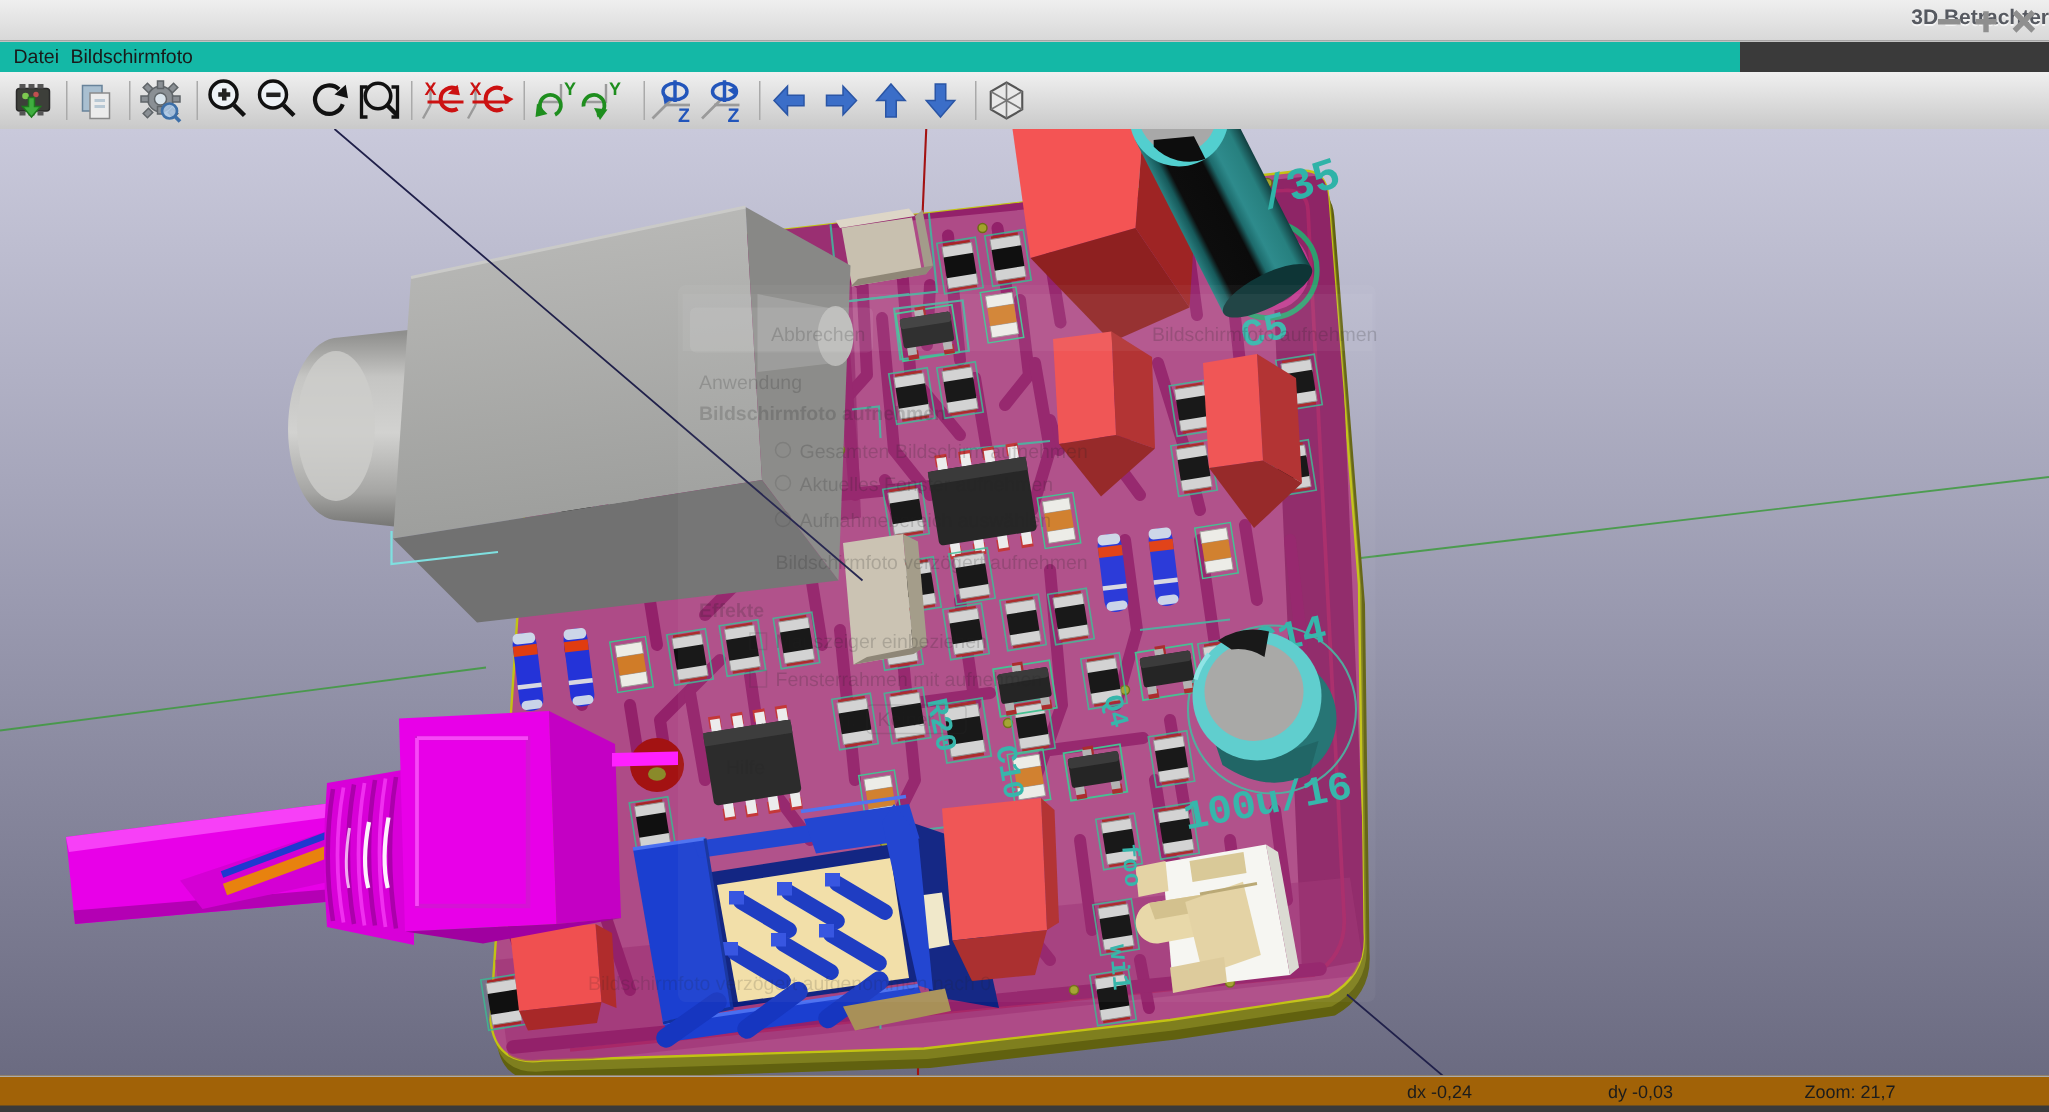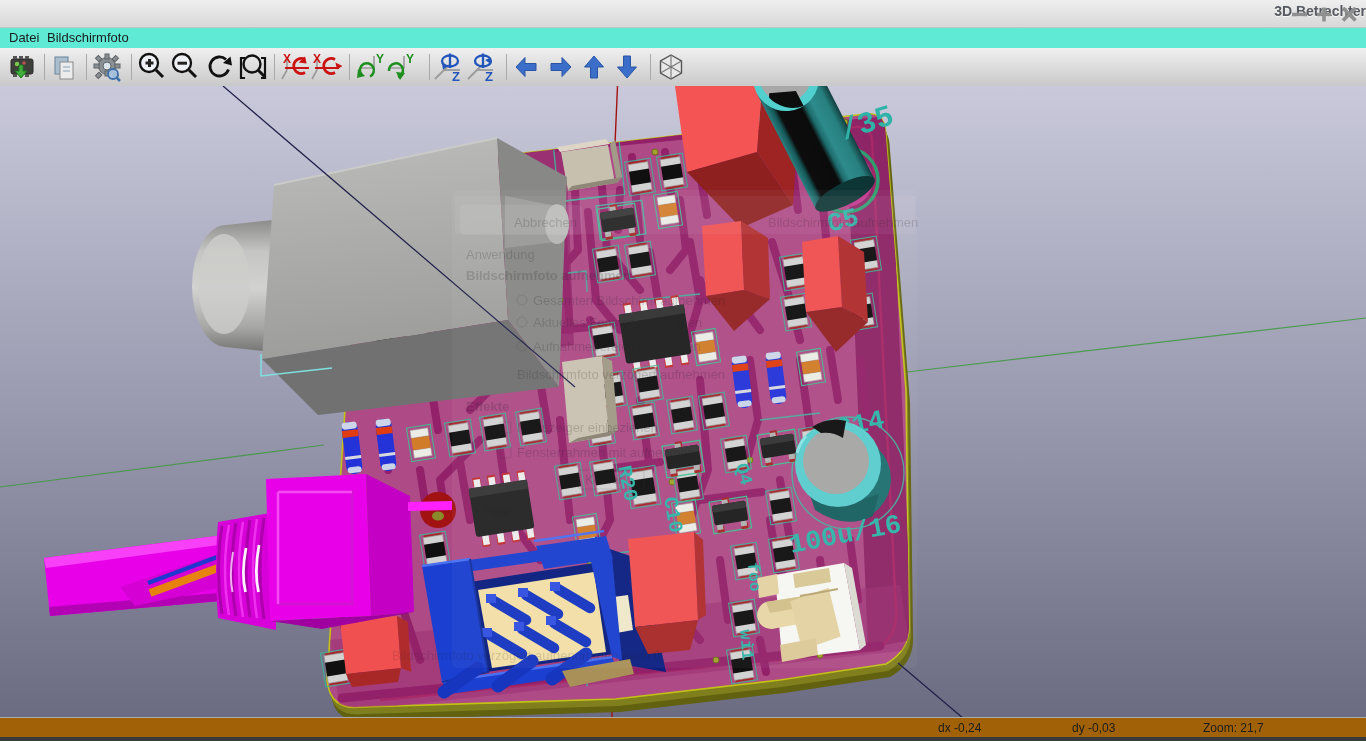--- a/index.html
+++ b/index.html
@@ -1,20 +1,20 @@
 <!DOCTYPE html>
 <html><head><meta charset="utf-8"><style>
 html,body{margin:0;padding:0;width:1366px;height:741px;overflow:hidden;
 font-family:"Liberation Sans",sans-serif;background:#3a3a3a;}
 #win{position:absolute;left:0;top:0;width:1366px;height:741px;}
 #titlebar{position:absolute;left:0;top:0;width:1366px;height:27px;
 background:linear-gradient(#efefef,#d8d8d8);border-bottom:1px solid #c2c2c2;}
 #title{position:absolute;left:0;right:0;top:3px;text-align:right;
 font-size:14px;font-weight:bold;color:#565960;text-shadow:0 1px 0 #f5f5f5;}
-#menubar{position:absolute;left:0;top:28px;width:1366px;height:20px;background:#5eead4;}
+#menubar{position:absolute;left:0;top:28px;width:1160px;height:20px;background:#14b8a6;}
 .menu{position:absolute;top:2px;font-size:13px;color:#1a1a1a;}
 #toolbar{position:absolute;left:0;top:48px;width:1366px;height:38px;
 background:linear-gradient(#f0f0f0,#c9c9c9);border-bottom:1px solid #9b9b9b;}
 #viewport{position:absolute;left:0;top:86px;width:1366px;height:631px;}
 #statusbar{position:absolute;left:0;top:717px;width:1366px;height:20px;
 background:#a16207;border-top:1px solid #ababab;}
 .stxt{position:absolute;top:3px;font-size:12px;color:#1c1c1c;}
 #bottomstrip{position:absolute;left:0;top:737px;width:1366px;height:4px;background:#3a3a3a;}
 </style></head>
 <body>

